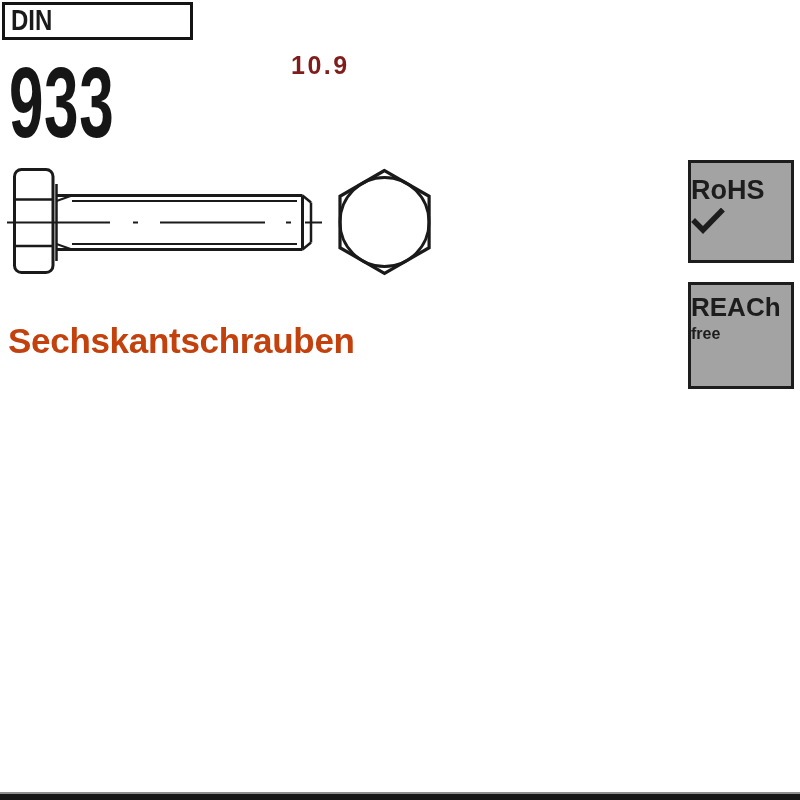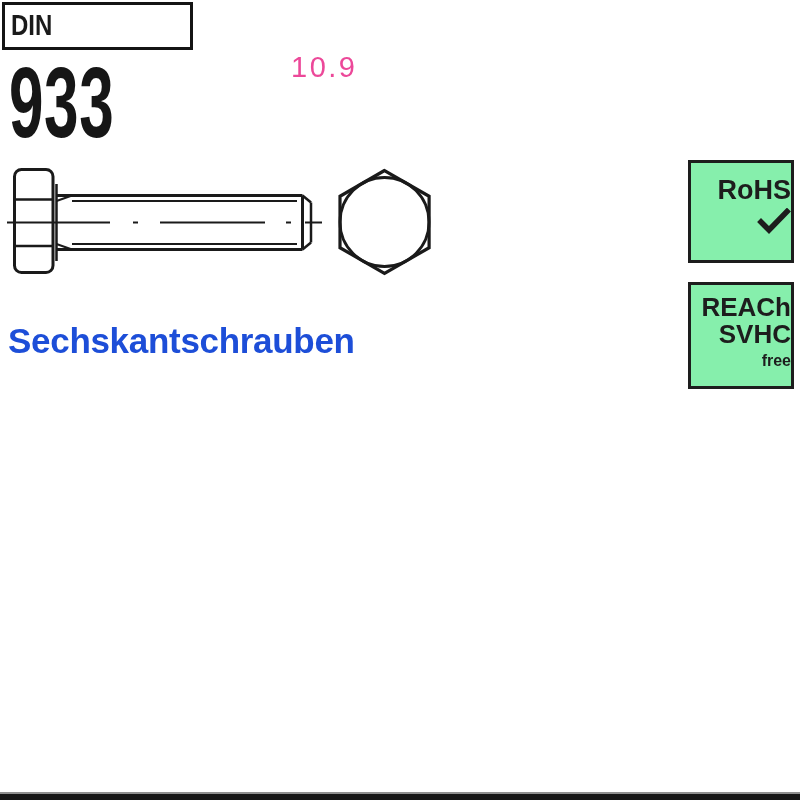--- a/index.html
+++ b/index.html
@@ -1,43 +1,43 @@
 <!DOCTYPE html>
 <html><head>
 <meta charset="utf-8">
 <style>
   html,body{margin:0;padding:0;background:#e8e8e8;}
   .stage{
     position:relative;width:800px;height:800px;background:#ffffff;
     font-family:"Liberation Sans",sans-serif;color:#1a1a1a;overflow:hidden;
   }
   
-  .hdr-box{position:absolute;top:2px;height:48px;border:3px solid #141414;box-sizing:border-box;background:#fff;}
+  .hdr-box{position:absolute;top:2px;height:38px;border:3px solid #141414;box-sizing:border-box;background:#fff;}
   .hdr-box.din{left:2px;width:191px;}
   .hdr-box.art{left:195px;width:598px;}
   .hdr-text{position:absolute;top:50%;font-weight:bold;font-size:30px;white-space:nowrap;color:#1a1a1a;}
   .hdr-text.din-label{left:6px;transform:translateY(-54%) scaleX(0.80);transform-origin:left center;}
   .hdr-text.art-no{left:7px;font-size:29px;transform:translateY(-54%) scaleX(0.62);transform-origin:left center;letter-spacing:0.5px;}
   .hdr-text.page-no{right:6px;font-size:29px;transform:translateY(-54%) scaleX(0.66);transform-origin:right center;}
   
   .big-number{
     position:absolute;left:9px;top:45px;font-size:100px;font-weight:bold;
     transform:scaleX(0.62);transform-origin:left top;letter-spacing:1px;color:#161616;
   }
-  .grade{position:absolute;left:291px;top:51px;font-size:29px;font-weight:normal;letter-spacing:2.5px;color:#ec4899;}
+  .grade{position:absolute;left:291px;top:51px;font-size:25px;font-weight:bold;letter-spacing:2.5px;color:#7f1d1d;}
   
   .drawing{position:absolute;left:0;top:0;width:800px;height:800px;}
   
   .title{
     position:absolute;left:8px;top:320px;font-size:35px;font-weight:bold;
-    line-height:41px;letter-spacing:-0.3px;color:#1d4ed8;white-space:nowrap;
+    line-height:41px;letter-spacing:-0.3px;color:#c2410c;white-space:nowrap;
   }
   
   .badge{position:absolute;left:688px;width:106px;border:3px solid #1d1d1d;box-sizing:border-box;
-         text-align:right;background:#86efac;color:#1d1d1d;}
+         text-align:left;background:#a3a3a3;color:#1d1d1d;}
   .badge.rohs{top:160px;height:103px;}
   .badge.reach{top:282px;height:107px;padding-top:9px;}
   .badge .rohs-label{display:block;margin-top:12px;font-size:27px;font-weight:bold;}
   .badge .check{margin-top:2px;}
   .badge .reach-line{display:block;font-size:26px;font-weight:bold;line-height:27px;}
   .badge .reach-line.small{font-size:16px;line-height:25px;}
   
   .bottom-line{position:absolute;left:0;top:792px;width:800px;height:2px;background:#8f8f8f;}
   .bottom-bar{position:absolute;left:0;top:794px;width:800px;height:6px;background:#161616;}
 </style>
@@ -96,20 +96,19 @@
 
   <div class="badge rohs">
     <span class="rohs-label">RoHS</span>
     <svg class="check" width="34" height="27" viewBox="0 0 34 27">
       <polyline points="4,14 12,22 30,3.5" fill="none" stroke="#1d1d1d" stroke-width="5.5" stroke-linecap="square" stroke-linejoin="miter"></polyline>
     </svg>
   </div>
 
   <div class="badge reach">
     <span class="reach-line">REACh</span>
-    <span class="reach-line">SVHC</span>
     <span class="reach-line small">free</span>
   </div>
 
   <div class="bottom-line"></div>
   <div class="bottom-bar"></div>
 
 </div>
 
 </body></html>

